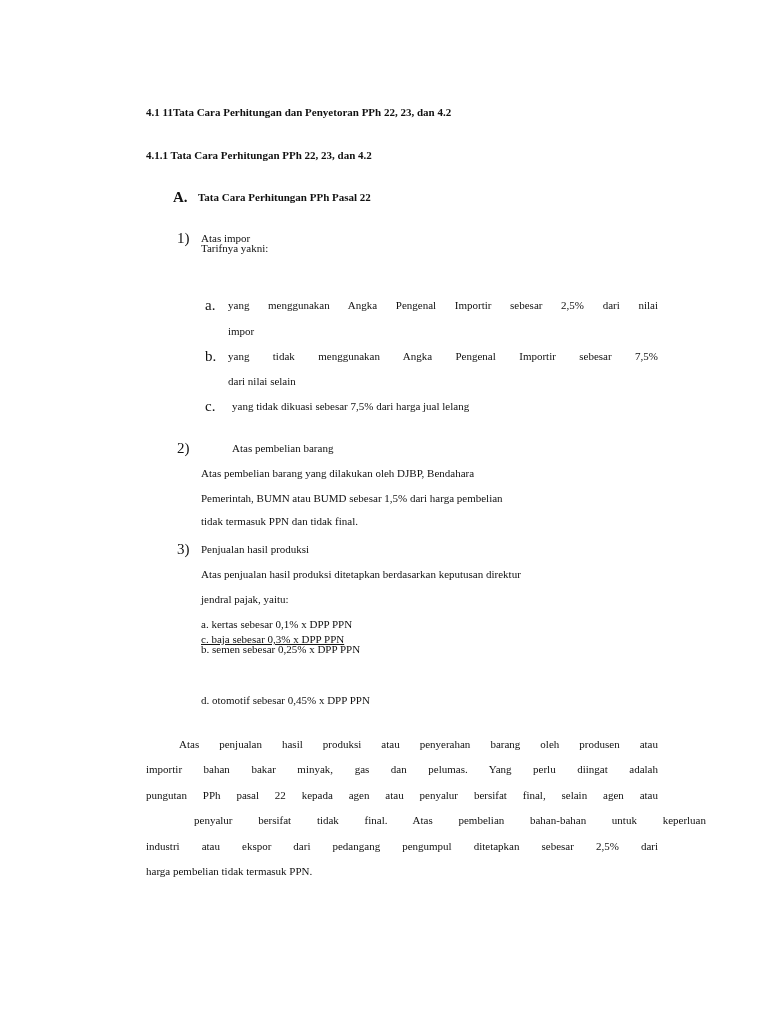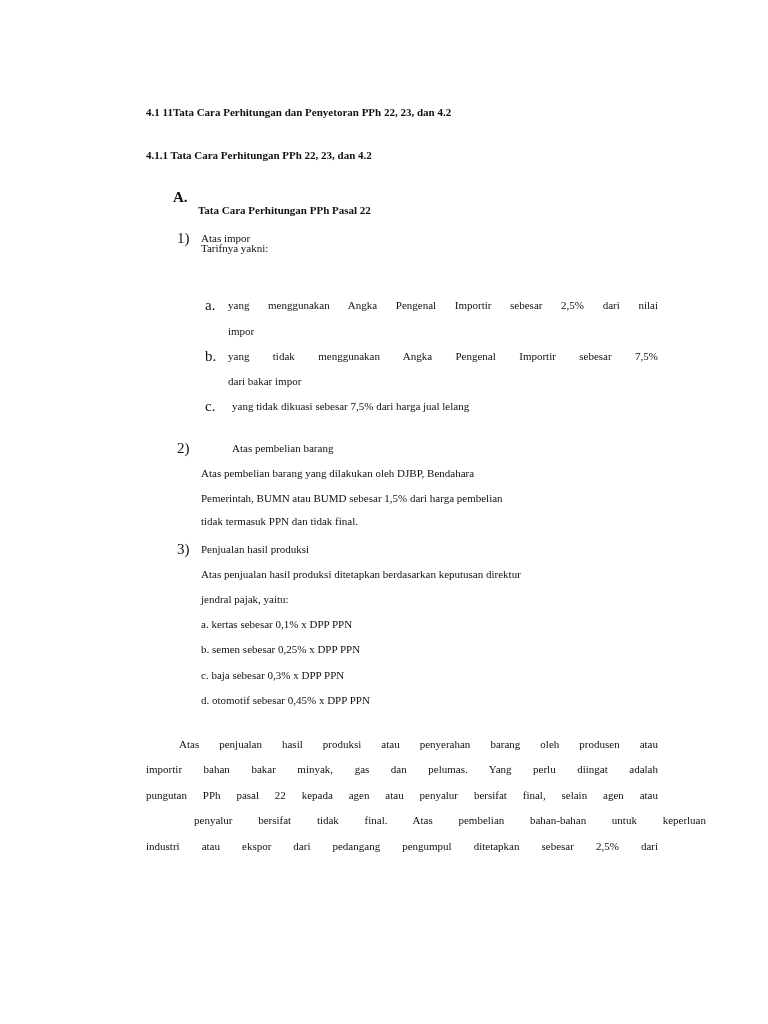--- a/index.html
+++ b/index.html
@@ -13,51 +13,52 @@
 </style>
 </head>
 <body>
 
 <div class="page">
 
   <div class="ln b" style="left:146px; top:102px;">4.1 11Tata Cara Perhitungan dan Penyetoran PPh 22, 23, dan 4.2</div>
   <div class="ln b" style="left:146px; top:145px;">4.1.1 Tata Cara Perhitungan PPh 22, 23, dan 4.2</div>
 
   <div class="marker b" style="left:173px; top:187px;">A.</div>
-  <div class="ln b" style="left:198px; top:200px;text-align:right;">Tata Cara Perhitungan PPh Pasal 22</div>
+  <div class="ln b" style="left:198px; top:187px;text-align:right;">Tata Cara Perhitungan PPh Pasal 22</div>
 
   <div class="marker" style="left:177px; top:228px;">1)</div>
   <div class="ln" style="left:201px; top:228px;">Atas impor</div>
   <div class="ln" style="left:201px; top:238px;">Tarifnya yakni:</div>
 
   <div class="marker" style="left:205px; top:295px;">a.</div>
   <div class="ln just" style="left:228px; top:295px; width:430px;">yang menggunakan Angka Pengenal Importir sebesar 2,5% dari nilai</div>
   <div class="ln" style="left:228px; top:321px;">impor</div>
 
   <div class="marker" style="left:205px; top:346px;">b.</div>
   <div class="ln just" style="left:228px; top:346px; width:430px;">yang tidak menggunakan Angka Pengenal Importir sebesar 7,5%</div>
-  <div class="ln" style="left:228px; top:371px;">dari bakar impor</div>
+  <div class="ln" style="left:228px; top:371px;">dari nilai selain</div>
 
   <div class="marker" style="left:205px; top:396px;">c.</div>
   <div class="ln" style="left:232px; top:396px;">yang tidak dikuasi sebesar 7,5% dari harga jual lelang</div>
 
   <div class="marker" style="left:177px; top:438px;">2)</div>
   <div class="ln" style="left:201px; top:438px;margin-left:31px;">Atas pembelian barang</div>
   <div class="ln" style="left:201px; top:463px;">Atas pembelian barang yang dilakukan oleh DJBP, Bendahara</div>
   <div class="ln" style="left:201px; top:488px;">Pemerintah, BUMN atau BUMD sebesar 1,5% dari harga pembelian</div>
   <div class="ln" style="left:201px; top:511px;">tidak termasuk PPN dan tidak final.</div>
 
   <div class="marker" style="left:177px; top:539px;">3)</div>
   <div class="ln" style="left:201px; top:539px;">Penjualan hasil produksi</div>
   <div class="ln" style="left:201px; top:564px;">Atas penjualan hasil produksi ditetapkan berdasarkan keputusan direktur</div>
   <div class="ln" style="left:201px; top:589px;">jendral pajak, yaitu:</div>
   <div class="ln" style="left:201px; top:614px;">a. kertas sebesar 0,1% x DPP PPN</div>
   <div class="ln" style="left:201px; top:639px;">b. semen sebesar 0,25% x DPP PPN</div>
-  <div class="ln" style="left:201px; top:665px;">c. baja sebesar 0,3% x DPP PPN</div>
+  <div class="ln" style="left:201px; top:629px;text-decoration:underline;">c. baja sebesar 0,3% x DPP PPN</div>
   <div class="ln" style="left:201px; top:690px;">d. otomotif sebesar 0,45% x DPP PPN</div>
 
   <div class="ln just" style="left:179px; top:734px; width:479px;">Atas penjualan hasil produksi atau penyerahan barang oleh produsen atau</div>
   <div class="ln just" style="left:146px; top:759px; width:512px;">importir bahan bakar minyak, gas dan pelumas. Yang perlu diingat adalah</div>
   <div class="ln just" style="left:146px; top:785px; width:512px;">pungutan PPh pasal 22 kepada agen atau penyalur bersifat final, selain agen atau</div>
   <div class="ln just" style="left:146px; top:810px; width:512px;margin-left:48px;">penyalur bersifat tidak final. Atas pembelian bahan-bahan untuk keperluan</div>
   <div class="ln just" style="left:146px; top:836px; width:512px;">industri atau ekspor dari pedangang pengumpul ditetapkan sebesar 2,5% dari</div>
+  <div class="ln" style="left:146px; top:861px;">harga pembelian tidak termasuk PPN.</div>
 
 </div>
 
 </body></html>

